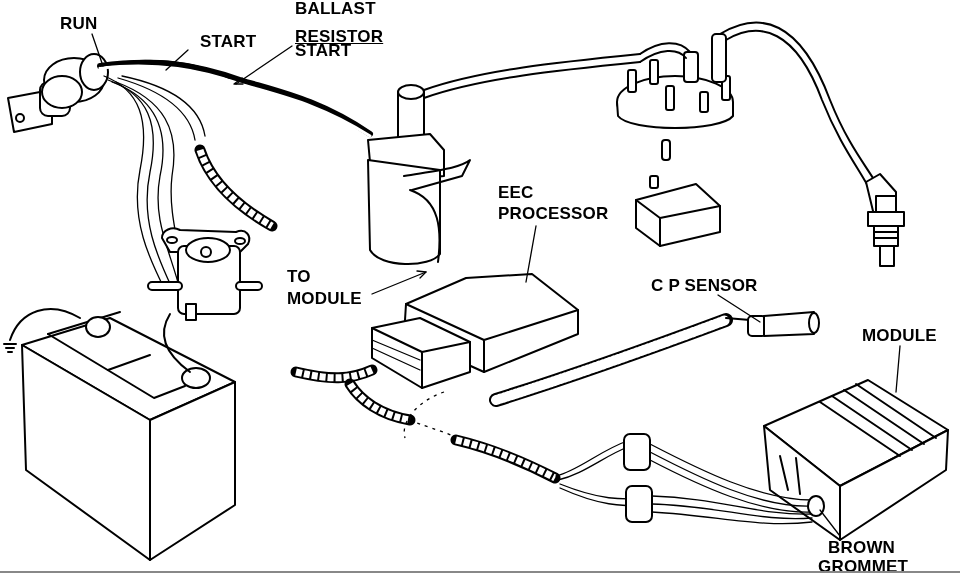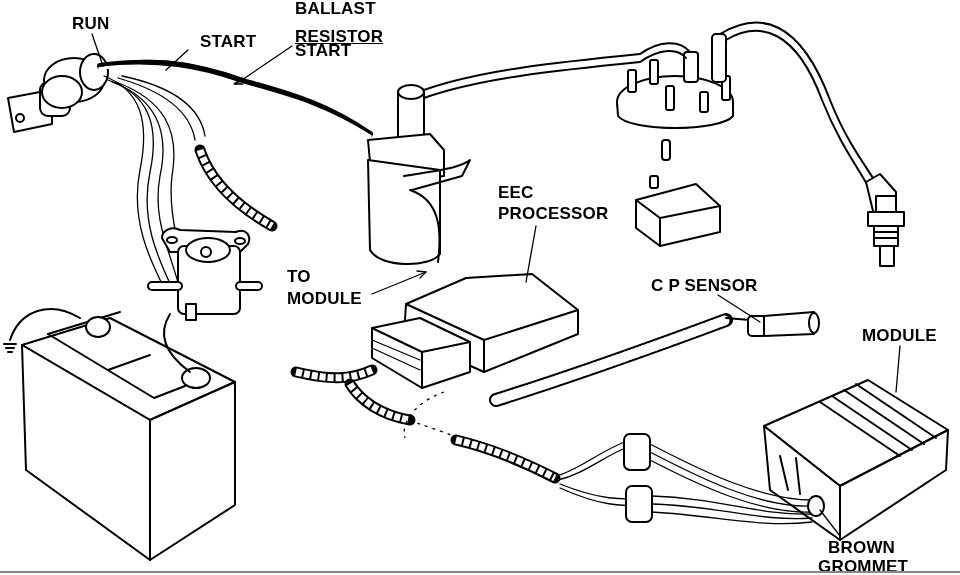--- a/index.html
+++ b/index.html
@@ -174,21 +174,21 @@
     <path class="thin" d="M234 84 L242 78 M234 84 L243 84"></path>
     <path class="thin" d="M536 226 L526 282"></path>
     <path class="thin" d="M372 294 L426 272"></path>
     <path class="thin" d="M426 272 L417 271 M426 272 L420 278"></path>
     <path class="thin" d="M718 295 L760 322"></path>
     <path class="thin" d="M900 346 L896 392"></path>
     <path class="thin" d="M840 536 L820 510"></path>
   </g>
 </svg>
 
-<div class="lbl" style="left:72px;top:15px;">RUN</div>
+<div class="lbl" style="left:60px;top:15px;">RUN</div>
 <div class="lbl" style="left:186px;top:33px;margin-left:14px;">START</div>
 <div class="lbl" style="left:295px;top:0px;text-align:right;">BALLAST</div>
 <div class="lbl" style="left:295px;top:28px;text-decoration:underline;">RESISTOR</div>
 <div class="lbl" style="left:295px;top:42px;">START</div>
 <div class="lbl" style="left:498px;top:184px;">EEC</div>
 <div class="lbl" style="left:498px;top:205px;">PROCESSOR</div>
 <div class="lbl" style="left:287px;top:268px;">TO</div>
 <div class="lbl" style="left:287px;top:290px;">MODULE</div>
 <div class="lbl" style="left:651px;top:277px;">C P SENSOR</div>
 <div class="lbl" style="left:862px;top:327px;">MODULE</div>

